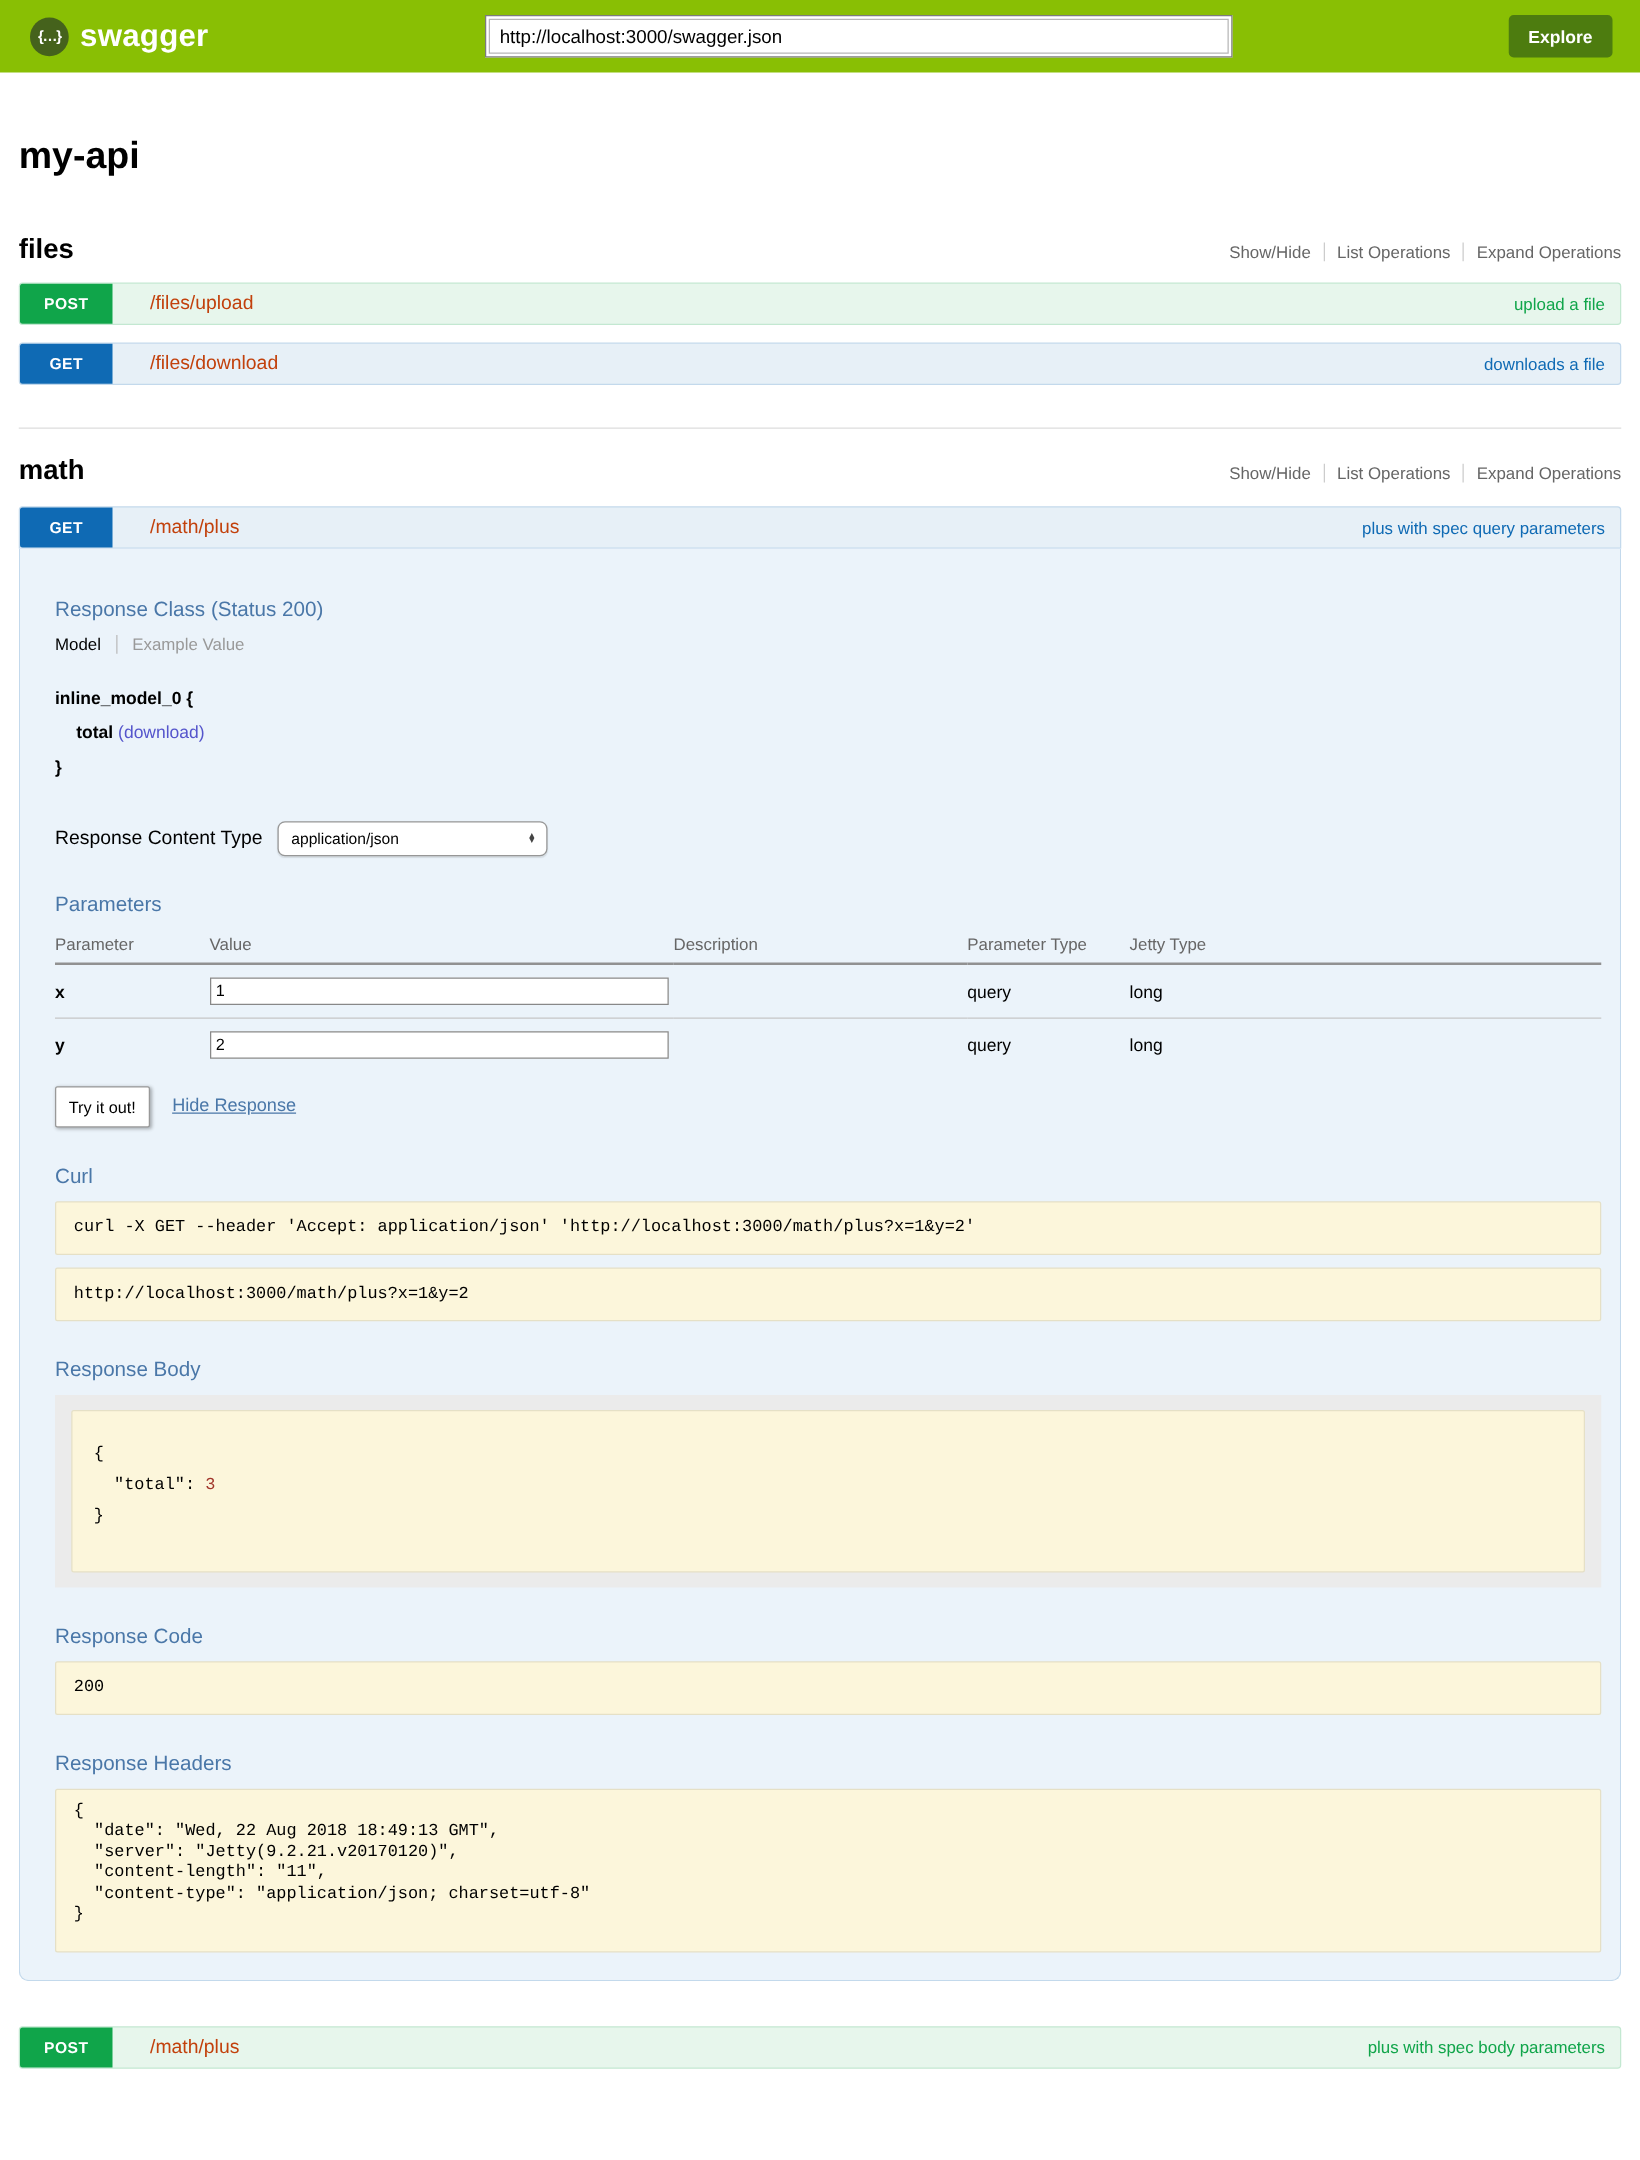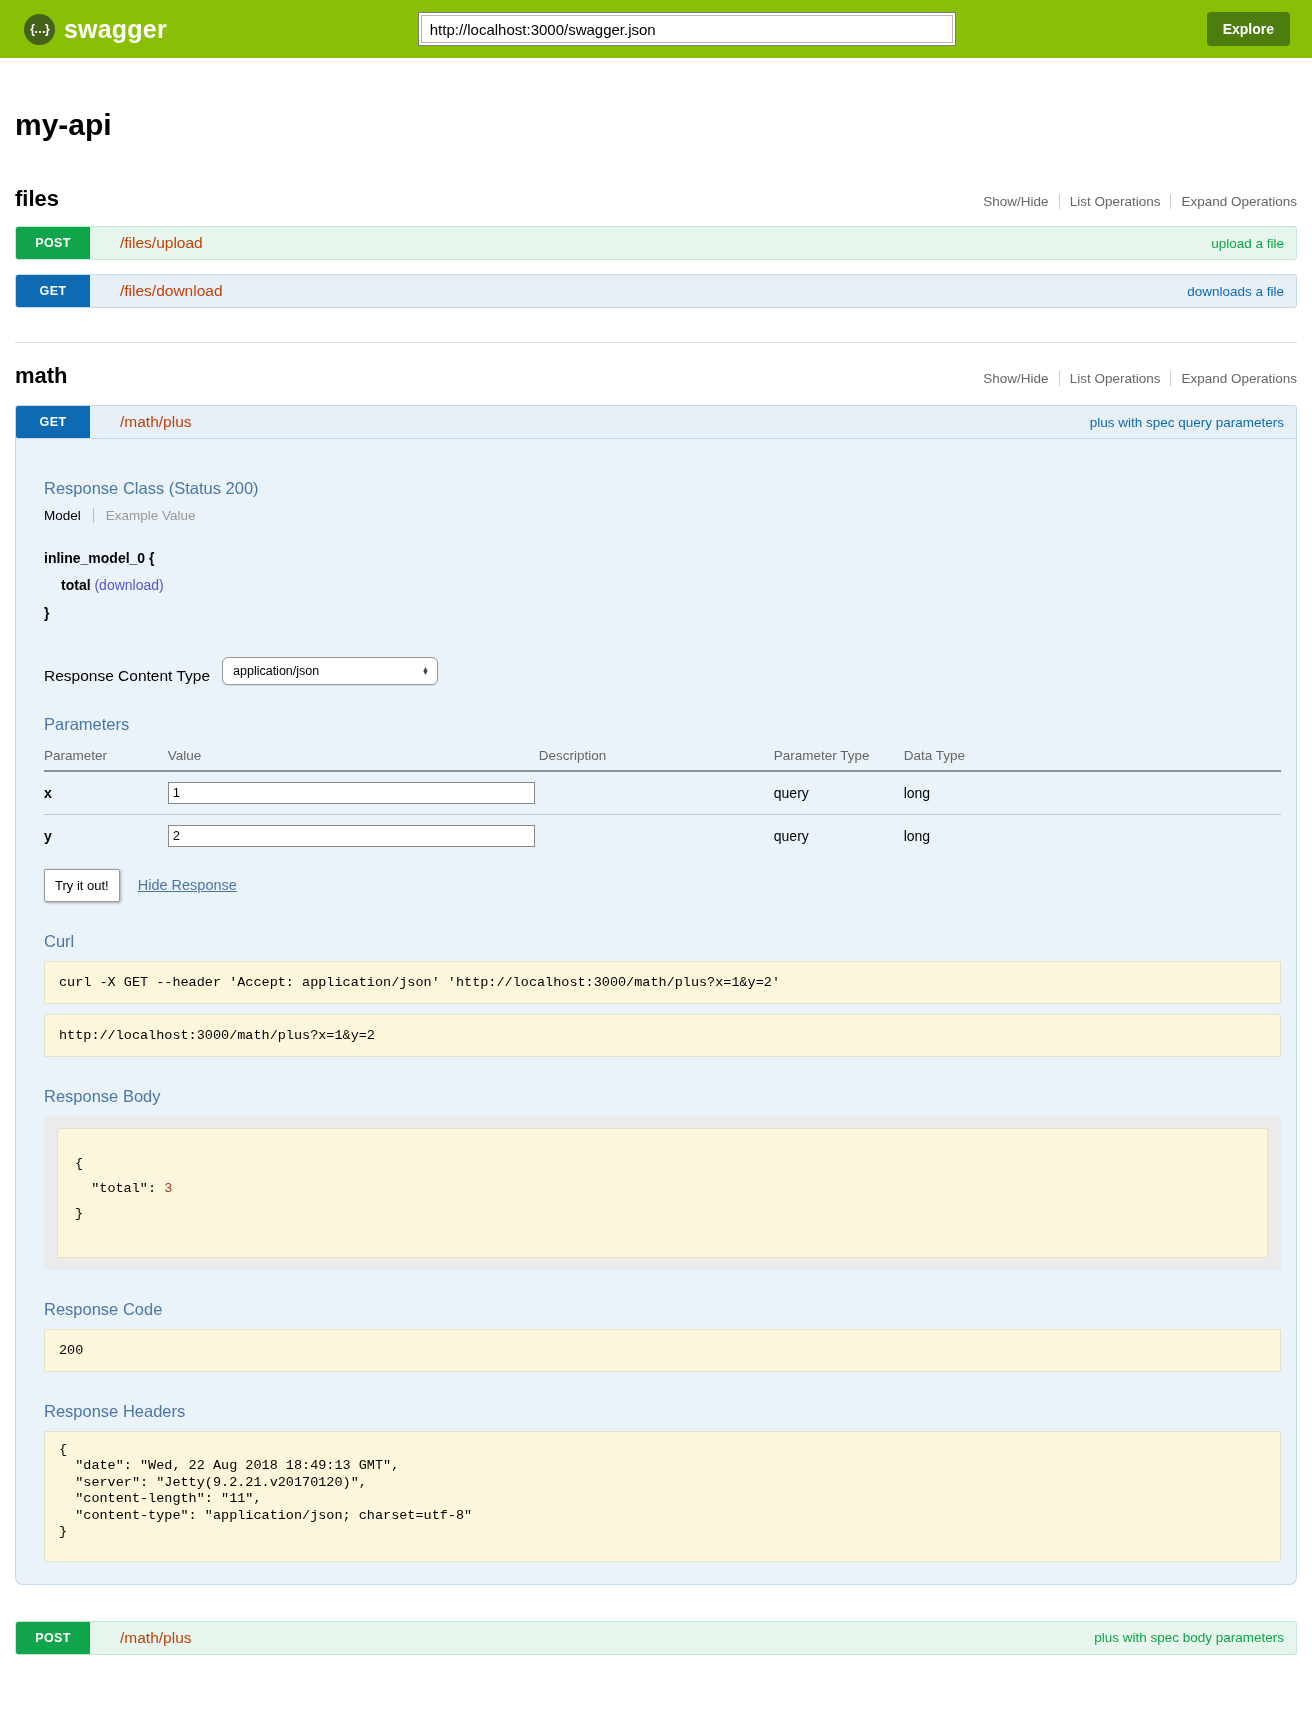--- a/index.html
+++ b/index.html
@@ -26,21 +26,21 @@
     color: #fff; font-weight: bold; font-size: 12px;
     display: flex; align-items: center; justify-content: center;
     letter-spacing: -1px;
   }
   .logo-title { color: #fff; font-weight: bold; font-size: 25px; letter-spacing: 0.2px; }
   .url-wrap {
     margin: 0 auto;
     background: #fff; padding: 2px; border: 1px solid #7c7c7c;
   }
   .url-input {
-    width: 532px; height: 28px; border: 1px solid #b7b7b7;
+    width: 592px; height: 28px; border: 1px solid #b7b7b7;
     font-size: 15px; padding: 0 8px; font-family: "Liberation Sans", sans-serif;
     outline: none;
   }
   .explore-btn {
     background: #4d7c0f; color: #fff; border: none; border-radius: 4px;
     font-size: 14px; font-weight: bold; padding: 9px 16px; cursor: pointer;
     font-family: "Liberation Sans", sans-serif;
   }
 
   
@@ -94,21 +94,21 @@
   .model-tabs { display: flex; margin-top: 10px; font-size: 13.5px; }
   .tab-model { color: #000; padding-right: 12px; border-right: 1px solid #bbb; cursor: pointer; }
   .tab-example { color: #999; padding-left: 12px; cursor: pointer; }
 
   .model-sig { margin-top: 22px; font-size: 14px; line-height: 1.95; }
   .model-line1, .model-close { font-weight: bold; }
   .model-prop { padding-left: 17px; }
   .model-prop-name { font-weight: bold; }
   .model-prop-type { color: #5555cc; }
 
-  .rct-row { display: flex; align-items: flex-end; margin-top: 30px; }
+  .rct-row { display: flex; align-items: center; margin-top: 30px; }
   .rct-label { font-size: 15.5px; }
   .select {
     margin-left: 12px; width: 216px; height: 28px;
     background: #fff; border: 1px solid #979797; border-radius: 6px;
     display: flex; align-items: center; padding: 0 8px 0 10px;
     font-size: 12.5px; cursor: pointer;
     box-shadow: 0 1px 1px rgba(0,0,0,0.1);
   }
   .sel-arrows { margin-left: auto; display: flex; flex-direction: column; line-height: 0.55; color: #444; font-size: 7px; }
 
@@ -234,21 +234,21 @@
 
       <div class="panel-h">Parameters</div>
 
       <table class="params-table">
         <thead>
           <tr>
             <th class="col-param">Parameter</th>
             <th class="col-value">Value</th>
             <th class="col-desc">Description</th>
             <th class="col-ptype">Parameter Type</th>
-            <th>Data Type</th>
+            <th>Jetty Type</th>
           </tr>
         </thead>
         <tbody>
           <tr>
             <td class="param-name">x</td>
             <td><input class="param-input" type="text" value="1" style=""></td>
             <td></td>
             <td>query</td>
             <td>long</td>
           </tr>

